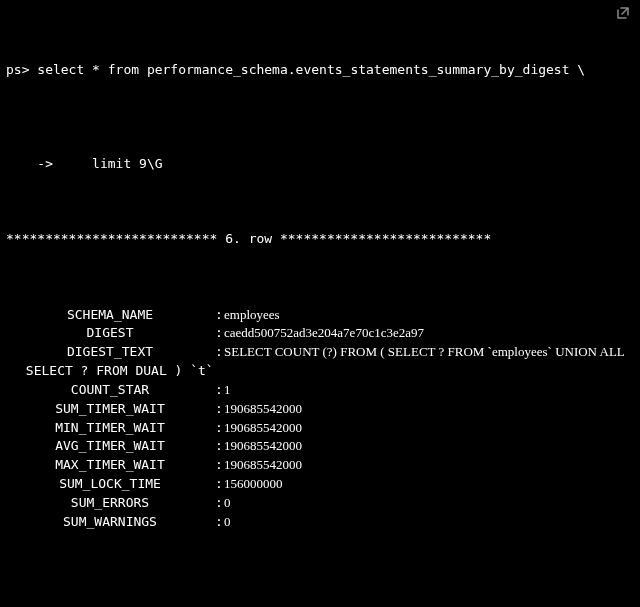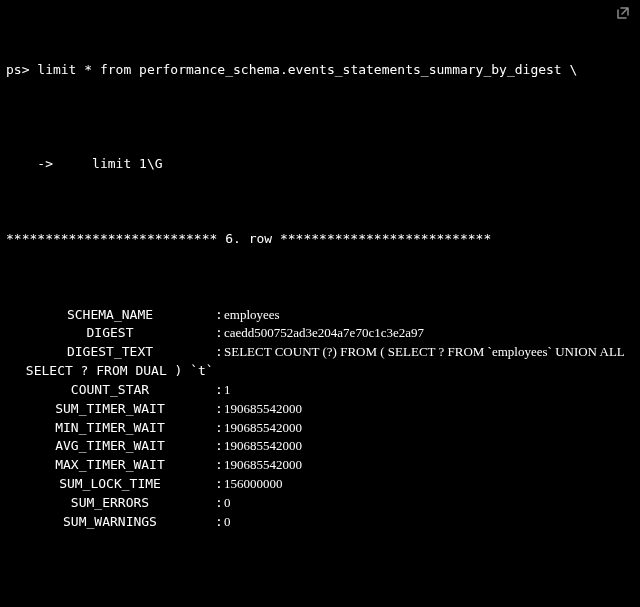--- a/index.html
+++ b/index.html
@@ -67,24 +67,24 @@
 <body>
 
 <div class="open-icon">
   <svg width="14" height="14" viewBox="0 0 14 14">
     <path d="M5 2h7v7M12 2L6 8M10 12H2V4" stroke="#888" stroke-width="1.5" fill="none" stroke-linecap="round" stroke-linejoin="round"></path>
   </svg>
 </div>
 
 <div class="terminal">
 
-  <div class="cmd-line"><span>ps&gt;</span> <span>limit * from performance_schema.events_statements_summary_by_digest \</span></div>
+  <div class="cmd-line"><span>ps&gt;</span> <span>select * from performance_schema.events_statements_summary_by_digest \</span></div>
 
 
-  <div class="cmd-line"><span>    -&gt;     </span><span>limit 1\G</span></div>
+  <div class="cmd-line"><span>    -&gt;     </span><span>limit 9\G</span></div>
 
   <div class="row-sep">*************************** 6. row ***************************</div>
 
   <div id="rows-container"><div class="kv-row"><div class="kv-key">SCHEMA_NAME</div><div class="kv-colon">:</div><div class="kv-val">employees</div></div><div class="kv-row"><div class="kv-key">DIGEST</div><div class="kv-colon">:</div><div class="kv-val">caedd500752ad3e204a7e70c1c3e2a97</div></div><div class="kv-row"><div class="kv-key">DIGEST_TEXT</div><div class="kv-colon">:</div><div class="kv-val">SELECT COUNT (?) FROM ( SELECT ? FROM `employees` UNION ALL</div></div><div class="digest-text-wrap"> SELECT ? FROM DUAL ) `t`</div><div class="kv-row"><div class="kv-key">COUNT_STAR</div><div class="kv-colon">:</div><div class="kv-val">1</div></div><div class="kv-row"><div class="kv-key">SUM_TIMER_WAIT</div><div class="kv-colon">:</div><div class="kv-val">190685542000</div></div><div class="kv-row"><div class="kv-key">MIN_TIMER_WAIT</div><div class="kv-colon">:</div><div class="kv-val">190685542000</div></div><div class="kv-row"><div class="kv-key">AVG_TIMER_WAIT</div><div class="kv-colon">:</div><div class="kv-val">190685542000</div></div><div class="kv-row"><div class="kv-key">MAX_TIMER_WAIT</div><div class="kv-colon">:</div><div class="kv-val">190685542000</div></div><div class="kv-row"><div class="kv-key">SUM_LOCK_TIME</div><div class="kv-colon">:</div><div class="kv-val">156000000</div></div><div class="kv-row"><div class="kv-key">SUM_ERRORS</div><div class="kv-colon">:</div><div class="kv-val">0</div></div><div class="kv-row"><div class="kv-key">SUM_WARNINGS</div><div class="kv-colon">:</div><div class="kv-val">0</div></div></div>
 
   
 
 </div>
 
 </body></html>

